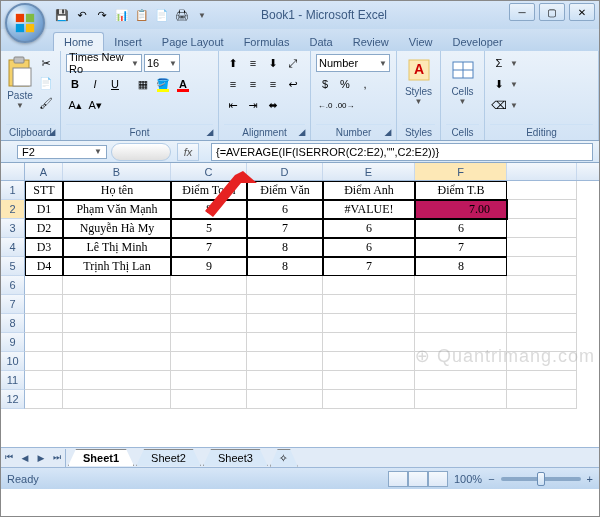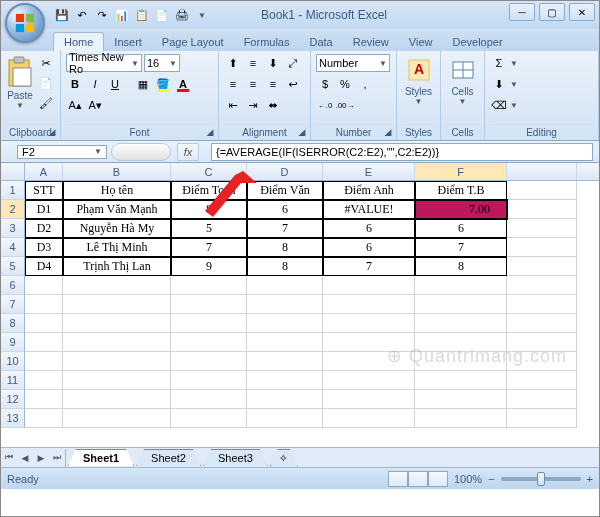--- a/index.html
+++ b/index.html
@@ -68,21 +68,21 @@
 .status { height: 22px; background: linear-gradient(to bottom,#d7e6f7,#bdd5ee); border-top: 1px solid #9db8d8; display: flex; align-items: center; font-size: 11px; color: #3b5a82; justify-content: space-between; padding: 0 6px; }
 .status-right { display: flex; align-items: center; gap: 6px; }
 .view-btns { display: flex; }
 .view-btn { width: 20px; height: 16px; border: 1px solid #8aa8c8; background: linear-gradient(to bottom,#f5f9fd,#dee9f7); cursor: pointer; }
 .zoom-slider { width: 80px; height: 4px; background: #8aa8c8; position: relative; border-radius: 2px; }
 .zoom-thumb { width: 8px; height: 14px; background: linear-gradient(to bottom,#f5f9fd,#cde1f5); border: 1px solid #6a8db5; position: absolute; top: -5px; left: 36px; border-radius: 2px; }
 
 
 .arrow { position: absolute; left: 198px; top: 168px; z-index: 50; pointer-events: none; }
 
-.watermark { position: absolute; right: 32px; bottom: 80px; font-size: 18px; color: rgba(150,150,150,0.35); font-family: Arial; pointer-events: none; letter-spacing: 1px; }
+.watermark { position: absolute; right: 4px; bottom: 80px; font-size: 18px; color: rgba(150,150,150,0.35); font-family: Arial; pointer-events: none; letter-spacing: 1px; }
 .watermark::before { content: "⊕ "; }
 
 .dd-arrow { font-size: 8px; color: #555; }
 .launcher { position: absolute; right: 2px; bottom: 2px; width: 12px; height: 12px; font-size: 9px; color: #3b5a82; cursor: pointer; display: flex; align-items: center; justify-content: center; }
 </style>
 </head>
 <body>
 
 <div class="titlebar">
   <div class="office-btn">
@@ -404,30 +404,20 @@
   <div class="row-line">
       <div class="rh">12</div>
       <div class="cell wA"></div>
       <div class="cell wB"></div>
       <div class="cell wC"></div>
       <div class="cell wD"></div>
       <div class="cell wE"></div>
       <div class="cell wF"></div>
       <div class="cell wG"></div>
     </div>
-  <div class="row-line">
-      <div class="rh">13</div>
-      <div class="cell wA"></div>
-      <div class="cell wB"></div>
-      <div class="cell wC"></div>
-      <div class="cell wD"></div>
-      <div class="cell wE"></div>
-      <div class="cell wF"></div>
-      <div class="cell wG"></div>
-    </div>
 
   <div class="watermark">Quantrimang.com</div>
 </div>
 
 <svg class="arrow" width="60" height="52">
   <polygon points="44,2 58,14 42,14 14,48 6,42 36,6" fill="#e62222"></polygon>
 </svg>
 
 <div class="sheet-tabs">
   <div class="nav-btns">

